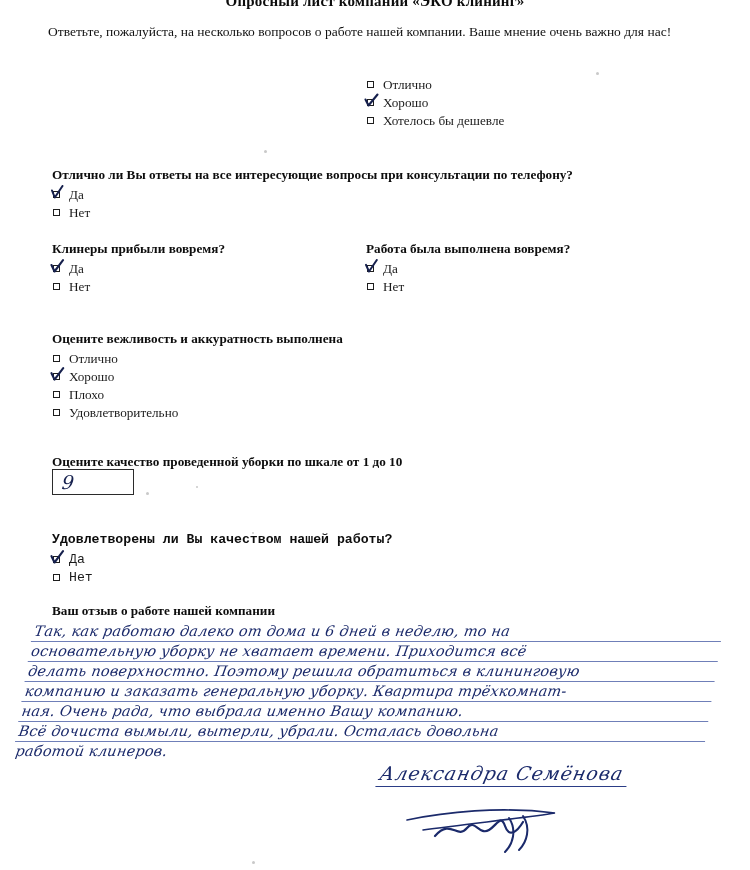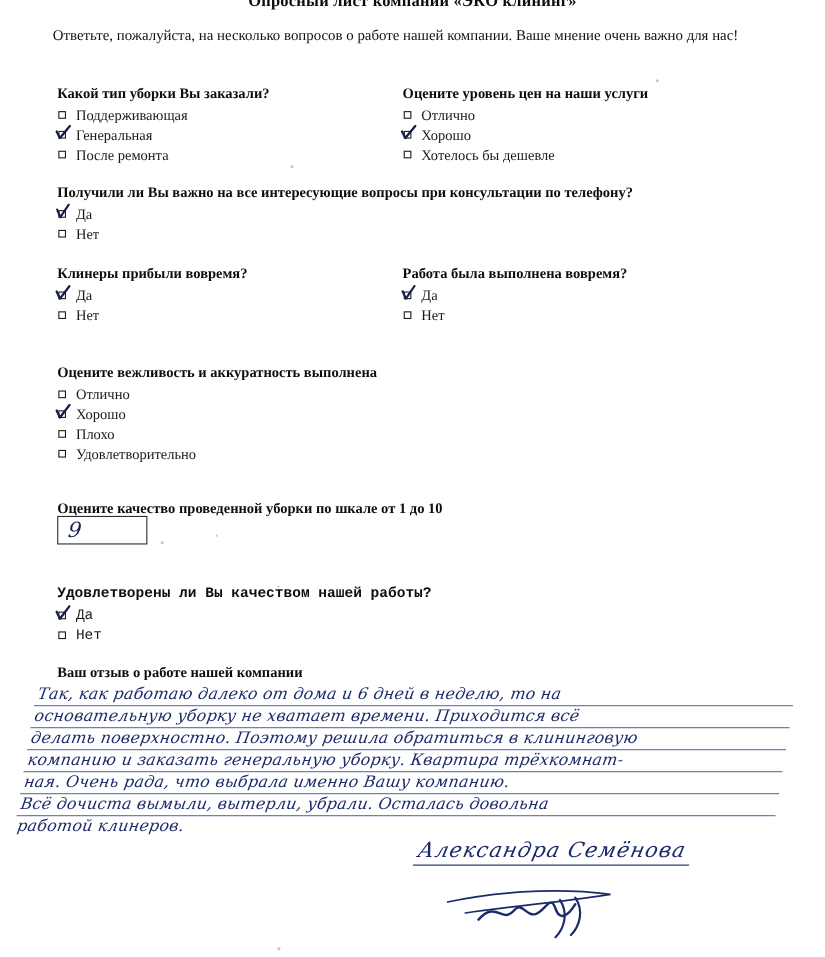--- a/index.html
+++ b/index.html
@@ -169,64 +169,43 @@
 </style>
 </head>
 <body>
 
 <div class="page">
 
   <div class="doc-title">Опросный лист компании «ЭКО клининг»</div>
 
   <div class="intro">Ответьте, пожалуйста, на несколько вопросов о работе нашей компании. Ваше мнение очень важно для нас!</div>
 
-  <div class="q-block" style="left:52px; top:76px;">
-    <div class="q-title">Какой тип уборки Вы заказали?</div>
-    <div class="opt">
-      <span class="box"></span>
-      <span>Поддерживающая</span>
+
+  <div class="q-block" style="left:366px; top:76px;">
+    <div class="opt">
+      <span class="box"></span>
+      <span>Отлично</span>
     </div>
     <div class="opt">
       <span class="box"></span>
       <span class="tick">
         <svg width="19" height="17" viewBox="0 0 19 17">
             <path d="M1.5 6.5 L4.5 12.5 L13.5 1.5" fill="none" stroke="#16204d" stroke-width="2.1" stroke-linecap="round" stroke-linejoin="round"></path>
           </svg>
       </span>
-      <span>Генеральная</span>
-    </div>
-    <div class="opt">
-      <span class="box"></span>
-      <span>После ремонта</span>
-    </div>
-  </div>
-
-  <div class="q-block" style="left:366px; top:76px;">
-    <div class="q-title">Оцените уровень цен на наши услуги</div>
-    <div class="opt">
-      <span class="box"></span>
-      <span>Отлично</span>
-    </div>
-    <div class="opt">
-      <span class="box"></span>
-      <span class="tick">
-        <svg width="19" height="17" viewBox="0 0 19 17">
-            <path d="M1.5 6.5 L4.5 12.5 L13.5 1.5" fill="none" stroke="#16204d" stroke-width="2.1" stroke-linecap="round" stroke-linejoin="round"></path>
-          </svg>
-      </span>
       <span>Хорошо</span>
     </div>
     <div class="opt">
       <span class="box"></span>
       <span>Хотелось бы дешевле</span>
     </div>
   </div>
 
   <div class="q-block" style="left:52px; top:166px;">
-    <div class="q-title">Получили ли Вы важно на все интересующие вопросы при консультации по телефону?</div>
+    <div class="q-title">Отлично ли Вы ответы на все интересующие вопросы при консультации по телефону?</div>
     <div class="opt">
       <span class="box"></span>
       <span class="tick">
         <svg width="19" height="17" viewBox="0 0 19 17">
             <path d="M2 5.5 L4.8 12.5 L12.5 1" fill="none" stroke="#16204d" stroke-width="2" stroke-linecap="round" stroke-linejoin="round"></path>
           </svg>
       </span>
       <span>Да</span>
     </div>
     <div class="opt">

